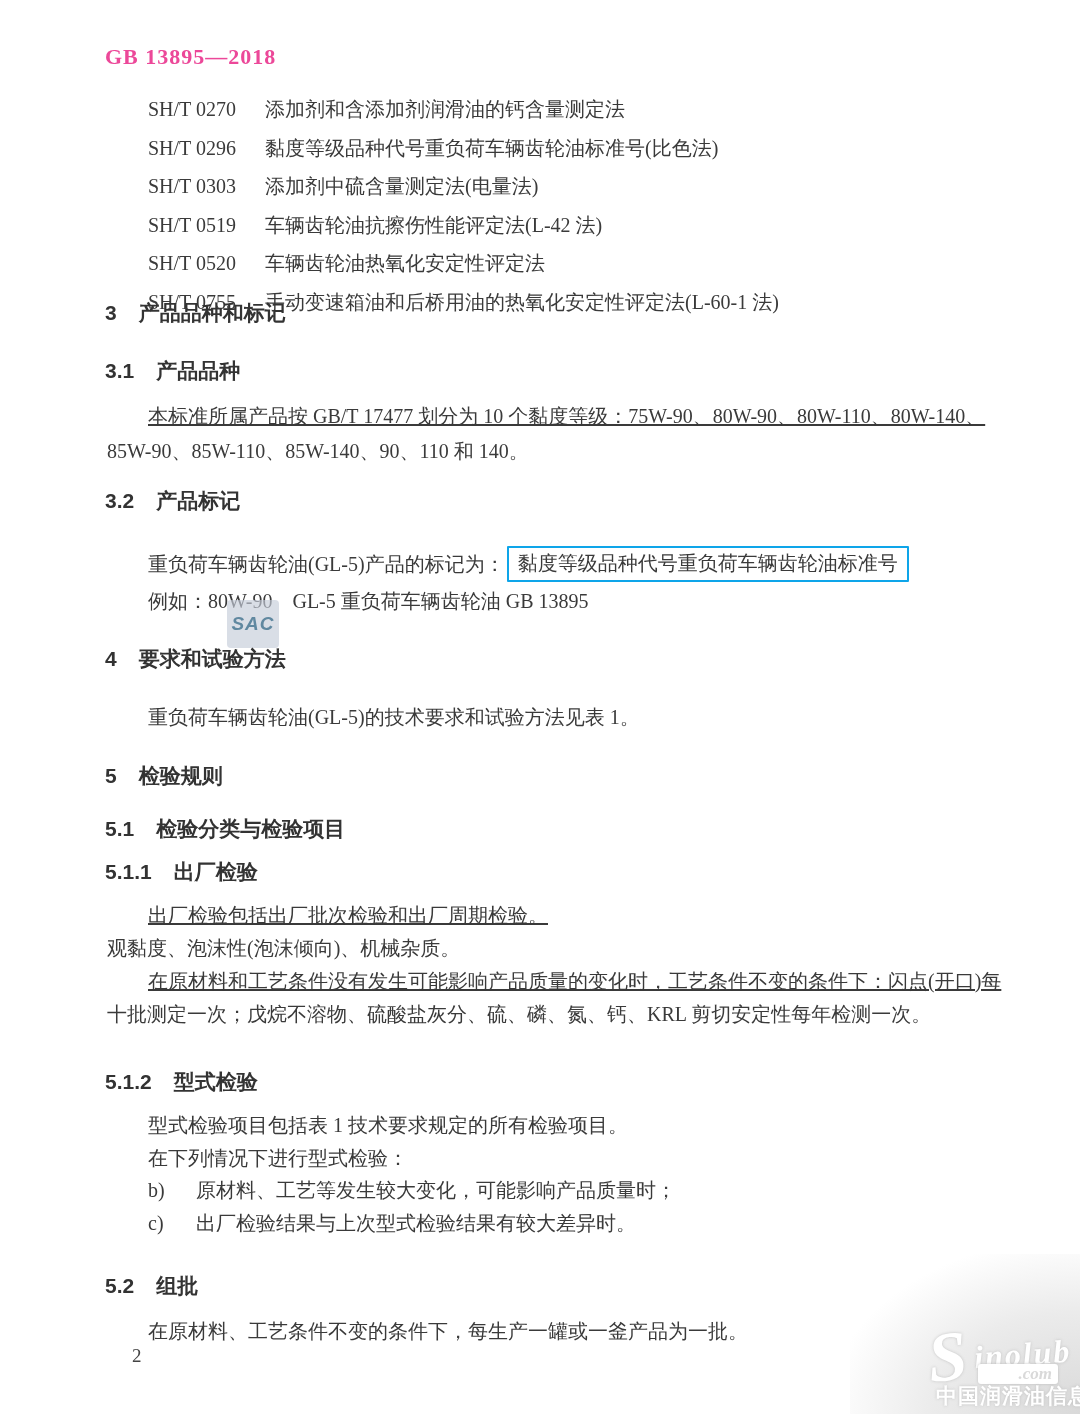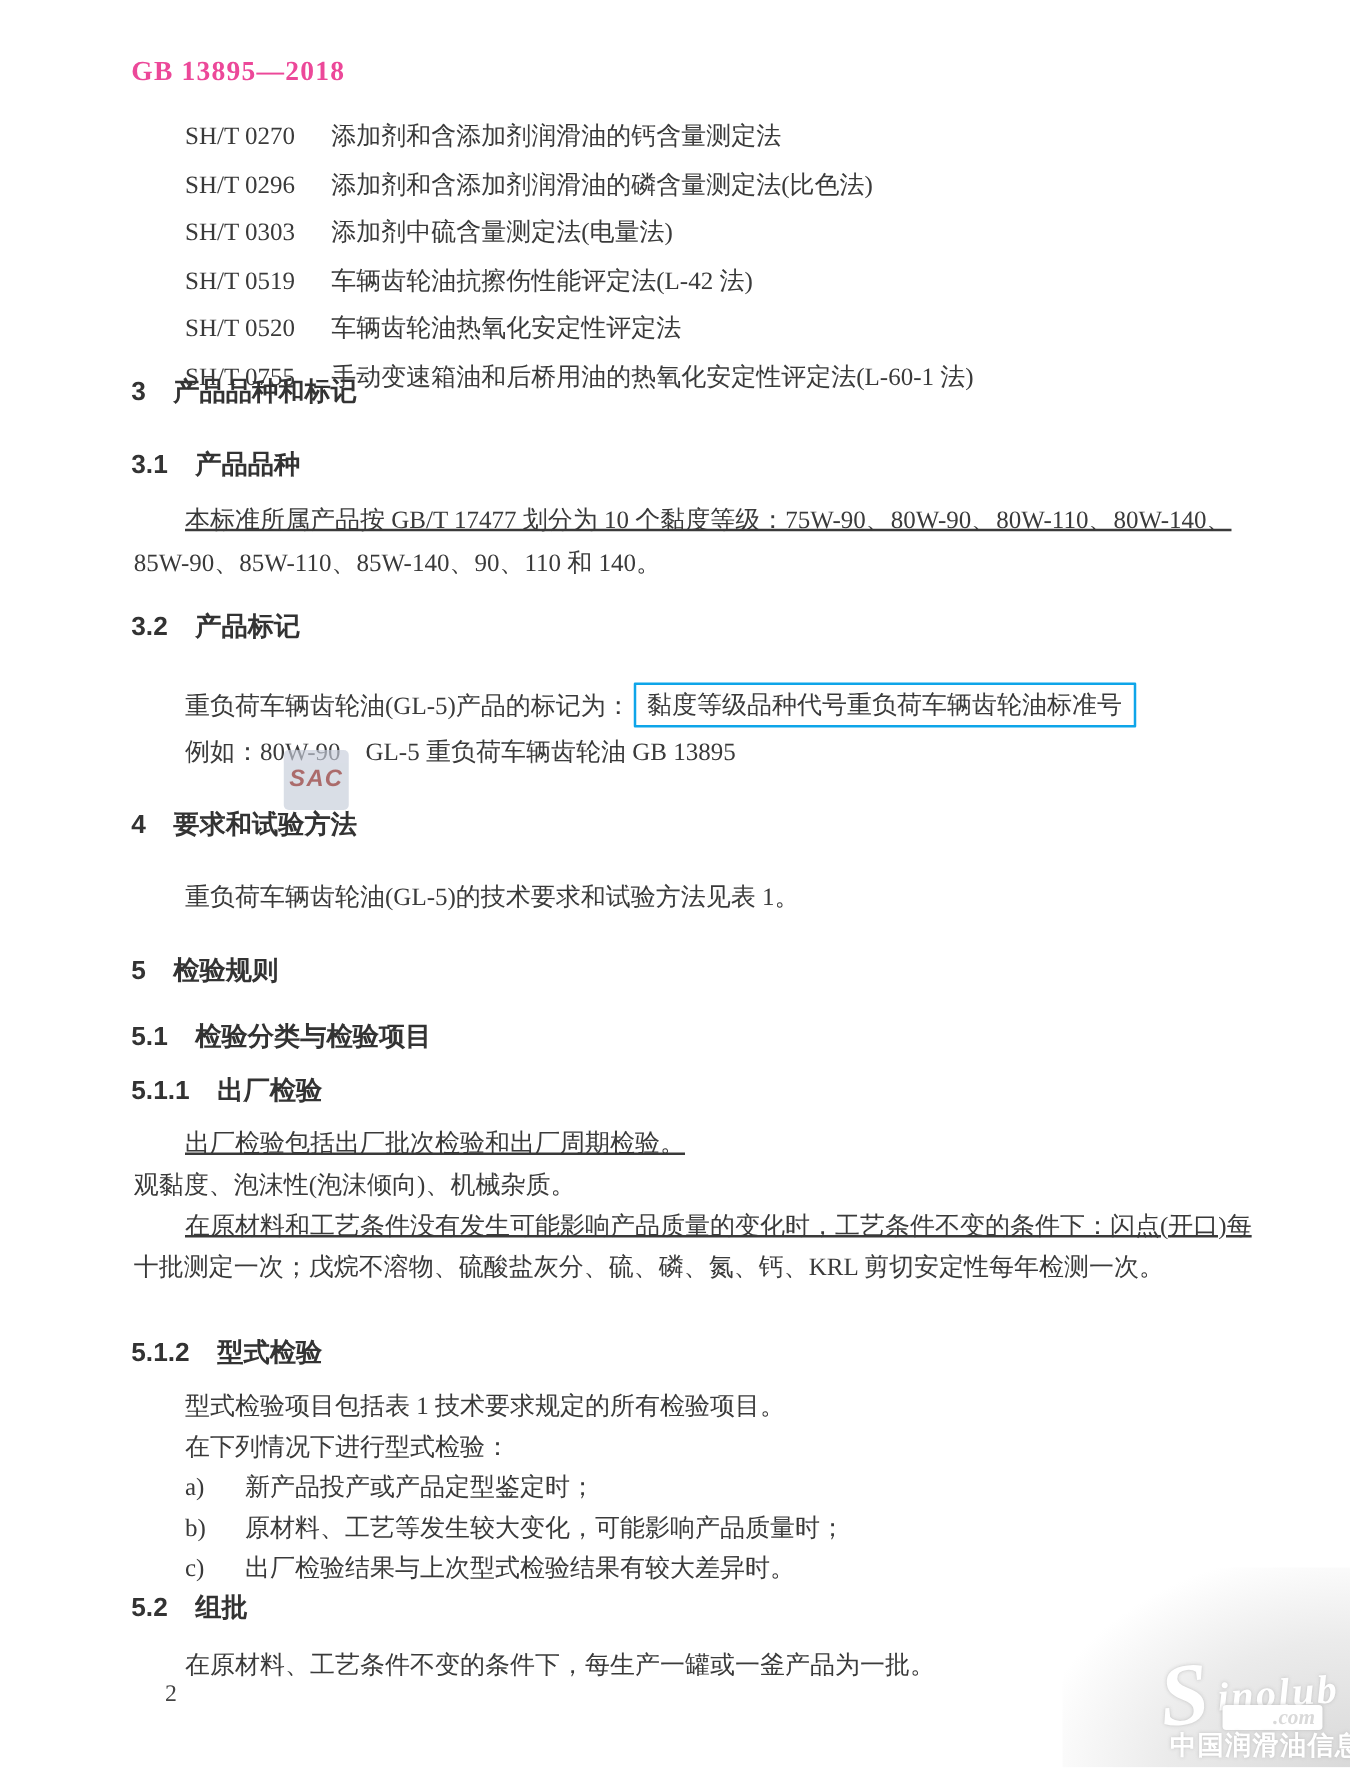--- a/index.html
+++ b/index.html
@@ -57,21 +57,21 @@
   .p5-1-2{left:148px;top:1109px;line-height:32.5px;}
   .list-label{display:inline-block;width:43px;}
   .p5-2{left:148px;top:1318px;font-size:20px;}
   .page-number{left:132px;top:1345px;font-size:19px;color:#444;}
   
   .sac-mark{
     left:227px;top:600px;width:52px;height:48px;
     background:#c6cdda;opacity:.65;border-radius:4px;
     display:flex;align-items:center;justify-content:center;
     font-family:"Liberation Sans","DejaVu Sans",sans-serif;
-    font-style:italic;font-weight:700;font-size:19px;color:#7f1d1d;
+    font-style:italic;font-weight:700;font-size:19px;color:#0c4a6e;
     letter-spacing:1px;
   }
   
   .sino-patch{
     left:850px;top:1254px;width:230px;height:160px;
     background:radial-gradient(ellipse at 100% 100%, #d9d9d9 0%, #ebebeb 45%, rgba(255,255,255,0) 78%);
   }
   .sino-patch *{color:#ffffff;text-shadow:0 0 3px rgba(185,185,185,.85);}
   .sino-s{
     position:absolute;left:78px;top:68px;
@@ -109,21 +109,21 @@
 
   <div class="abs doc-number">GB 13895—2018</div>
 
   <div class="abs refs">
     <div class="ref-row">
       <span class="ref-code">SH/T 0270</span>
       <span class="ref-title">添加剂和含添加剂润滑油的钙含量测定法</span>
     </div>
     <div class="ref-row">
       <span class="ref-code">SH/T 0296</span>
-      <span class="ref-title">添加剂和含添加剂润滑油的磷含量测定法(比色法)</span>
+      <span class="ref-title">黏度等级品种代号重负荷车辆齿轮油标准号(比色法)</span>
     </div>
     <div class="ref-row">
       <span class="ref-code">SH/T 0303</span>
       <span class="ref-title">添加剂中硫含量测定法(电量法)</span>
     </div>
     <div class="ref-row">
       <span class="ref-code">SH/T 0519</span>
       <span class="ref-title">车辆齿轮油抗擦伤性能评定法(L-42 法)</span>
     </div>
     <div class="ref-row">
@@ -196,24 +196,20 @@
 
   <div class="abs heading h5-1-2">
     <span class="h-num">5.1.2</span>
     <span>型式检验</span>
   </div>
 
   <div class="abs body-text p5-1-2">
     <div class="line">型式检验项目包括表 1 技术要求规定的所有检验项目。</div>
     <div class="line">在下列情况下进行型式检验：</div>
     <div class="line">
-      <span class="list-label">a)</span>
-      <span>新产品投产或产品定型鉴定时；</span>
-    </div>
-    <div class="line">
       <span class="list-label">b)</span>
       <span>原材料、工艺等发生较大变化，可能影响产品质量时；</span>
     </div>
     <div class="line">
       <span class="list-label">c)</span>
       <span>出厂检验结果与上次型式检验结果有较大差异时。</span>
     </div>
   </div>
 
   <div class="abs heading h5-2">

